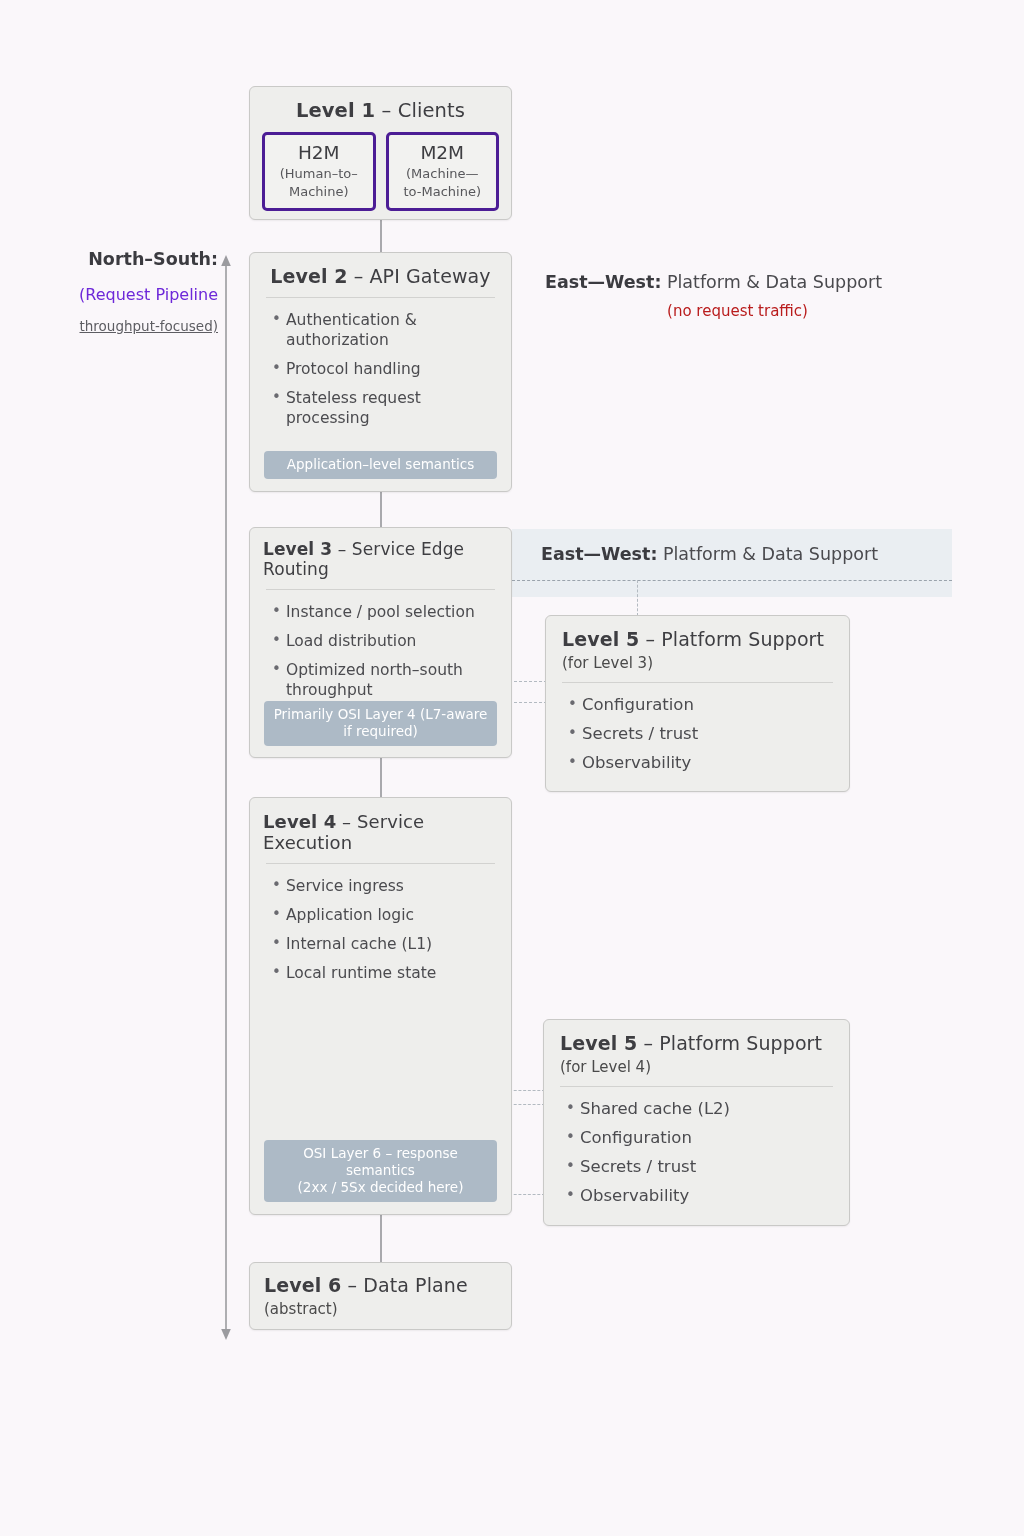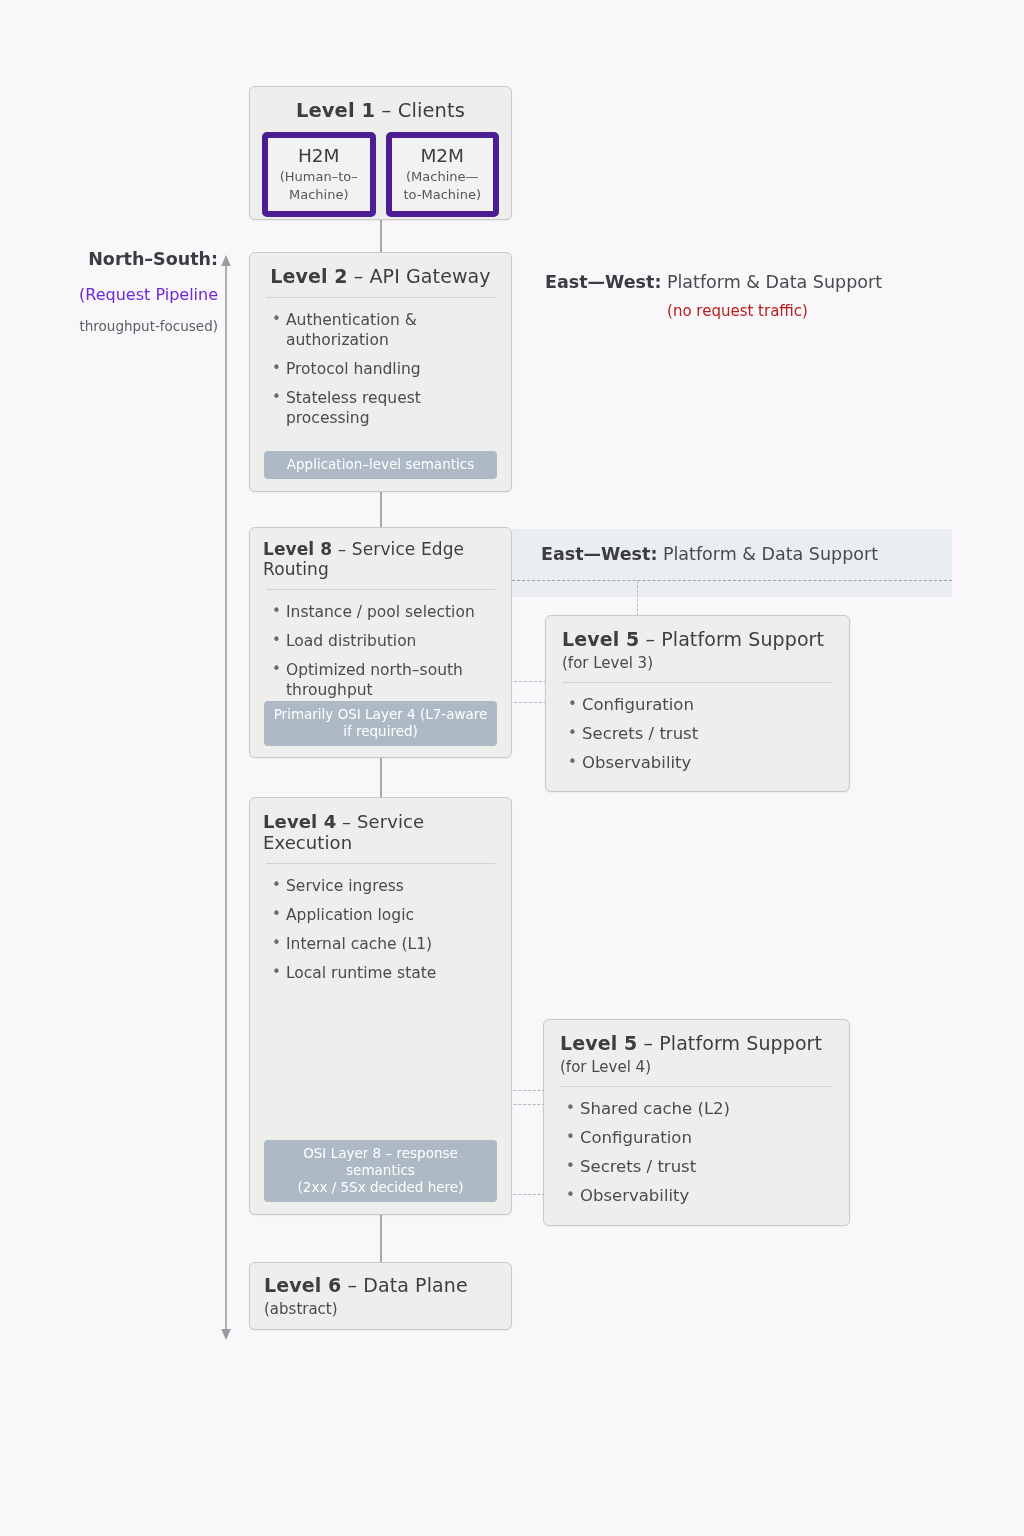--- a/index.html
+++ b/index.html
@@ -80,21 +80,21 @@
   #level1 { left: 249px; top: 86px; width: 263px; height: 134px; }
   #level1 .card-title { padding-top: 12px; text-align: center; font-size: 19.5px; }
   .client-row {
     display: flex;
     gap: 10px;
     padding: 10px 12px 0 12px;
   }
   .client-box {
     flex: 1;
     background: #f2f2f0;
-    border: 6px solid #4c1d95;
+    border: 3px solid #4c1d95;
     border-radius: 5px;
     text-align: center;
     padding: 6px 2px 8px 2px;
   }
   .client-box .big { font-size: 18.5px; color: #3e3e42; line-height: 23px; }
   .client-box .small { font-size: 13px; color: #57575b; line-height: 17px; margin-top: 1px; }
 
   
   #level2 { left: 249px; top: 252px; width: 263px; height: 240px; }
   #level2 .card-title { padding-top: 12px; text-align: center; }
@@ -131,21 +131,21 @@
     left: 512px; top: 580px;
     width: 440px; height: 0;
     border-top: 1.6px dashed #9aa3ac;
   }
 
   
   .annot { position: absolute; }
   #ns-annot { left: 18px; top: 246px; width: 200px; text-align: right; }
   #ns-annot .l1 { font-size: 17.5px; font-weight: 700; color: #3b3b40; line-height: 26px; }
   #ns-annot .l2 { font-size: 16px; color: #6d28d9; line-height: 26px; margin-top: 10px; }
-  #ns-annot .l3 { font-size: 13.5px; color: #5d5d62; line-height: 20px; margin-top: 8px; }
+  #ns-annot .l3 { font-size: 13.5px; color: #5d5d62; line-height: 20px; margin-top: 8px; text-decoration: underline; }
 
   #ew-annot-1 { left: 545px; top: 270px; width: 400px; text-align: left; }
   #ew-annot-1 .l1 { font-size: 17.5px; color: #4a4a4e; line-height: 24px; }
   #ew-annot-1 .l1 b { font-weight: 700; color: #3b3b40; }
   #ew-annot-1 .l2 { font-size: 15px; color: #b91c1c; line-height: 22px; margin-top: 6px; text-align: center; width: 385px; }
 
   #ew-annot-2 { left: 541px; top: 542px; width: 400px; }
   #ew-annot-2 .l1 { font-size: 17.5px; color: #4a4a4e; line-height: 24px; }
   #ew-annot-2 .l1 b { font-weight: 700; color: #3b3b40; }
 
@@ -230,21 +230,21 @@
     <ul class="items">
       <li>Authentication &amp; authorization</li>
       <li>Protocol handling</li>
       <li>Stateless request processing</li>
     </ul>
     <div class="badge">Application–level semantics</div>
   </div>
 
   <div class="card" id="level3">
     <div class="card-title" style="padding-left:13px;">
-      <span class="lvl">Level 8</span>
+      <span class="lvl">Level 3</span>
       <span>– Service Edge Routing</span>
     </div>
     <div class="rule"></div>
     <ul class="items">
       <li>Instance / pool selection</li>
       <li>Load distribution</li>
       <li>Optimized north–south throughput</li>
     </ul>
     <div class="badge">Primarily OSI Layer 4 (L7-aware if required)</div>
   </div>
@@ -255,21 +255,21 @@
       <span>– Service Execution</span>
     </div>
     <div class="rule"></div>
     <ul class="items">
       <li>Service ingress</li>
       <li>Application logic</li>
       <li>Internal cache (L1)</li>
       <li>Local runtime state</li>
     </ul>
     <div class="badge">
-      <div>OSI Layer 8 – response semantics</div>
+      <div>OSI Layer 6 – response semantics</div>
       <div>(2xx / 5Sx decided here)</div>
     </div>
   </div>
 
   <div class="card l5" id="level5a">
     <div class="card-title">
       <span class="lvl">Level 5</span>
       <span>– Platform Support</span>
     </div>
     <div class="card-sub">(for Level 3)</div>

